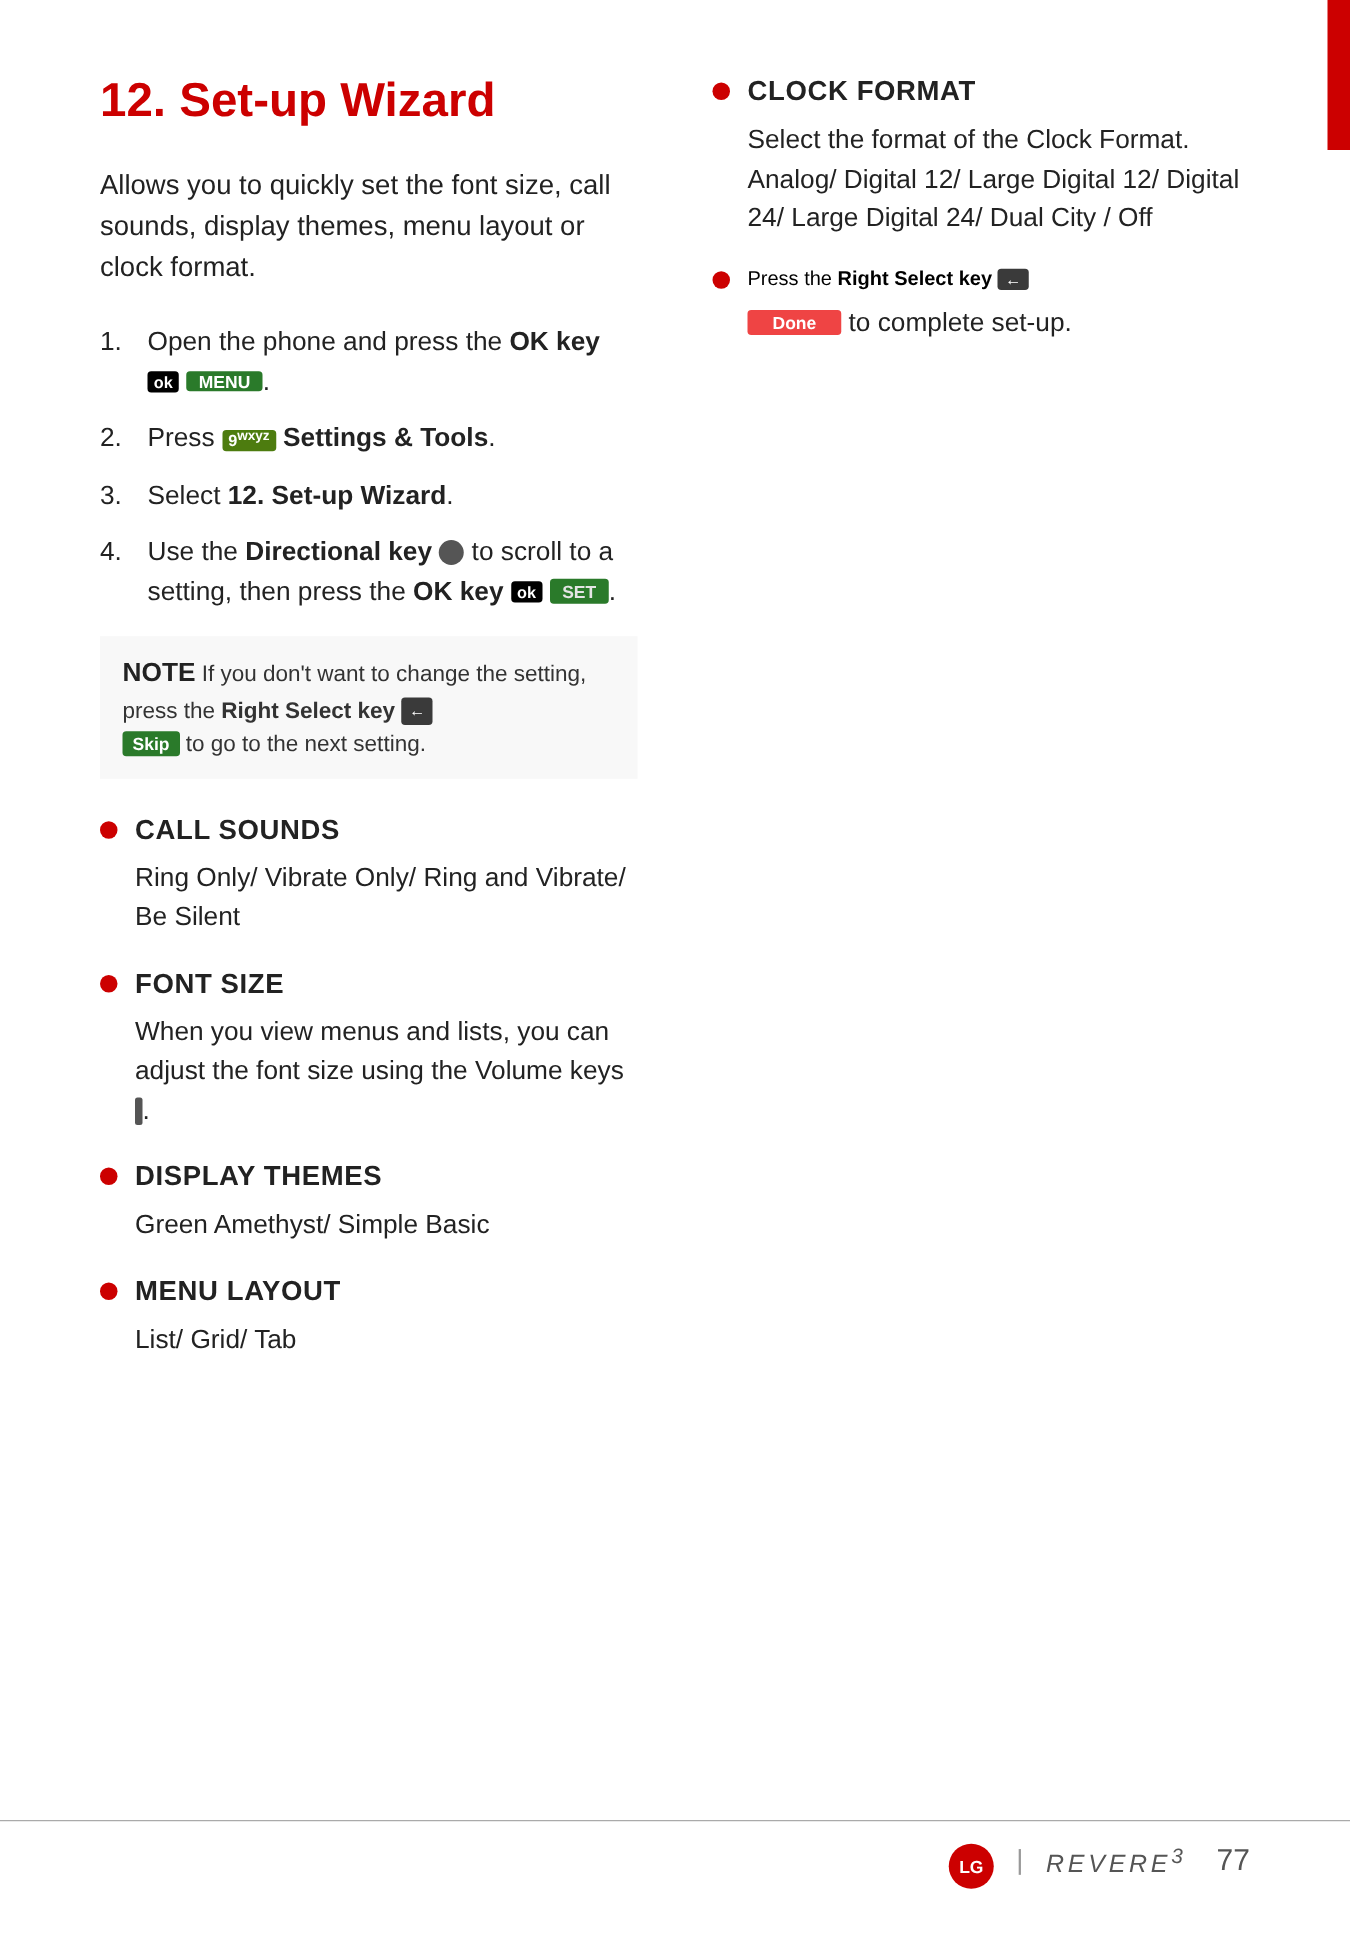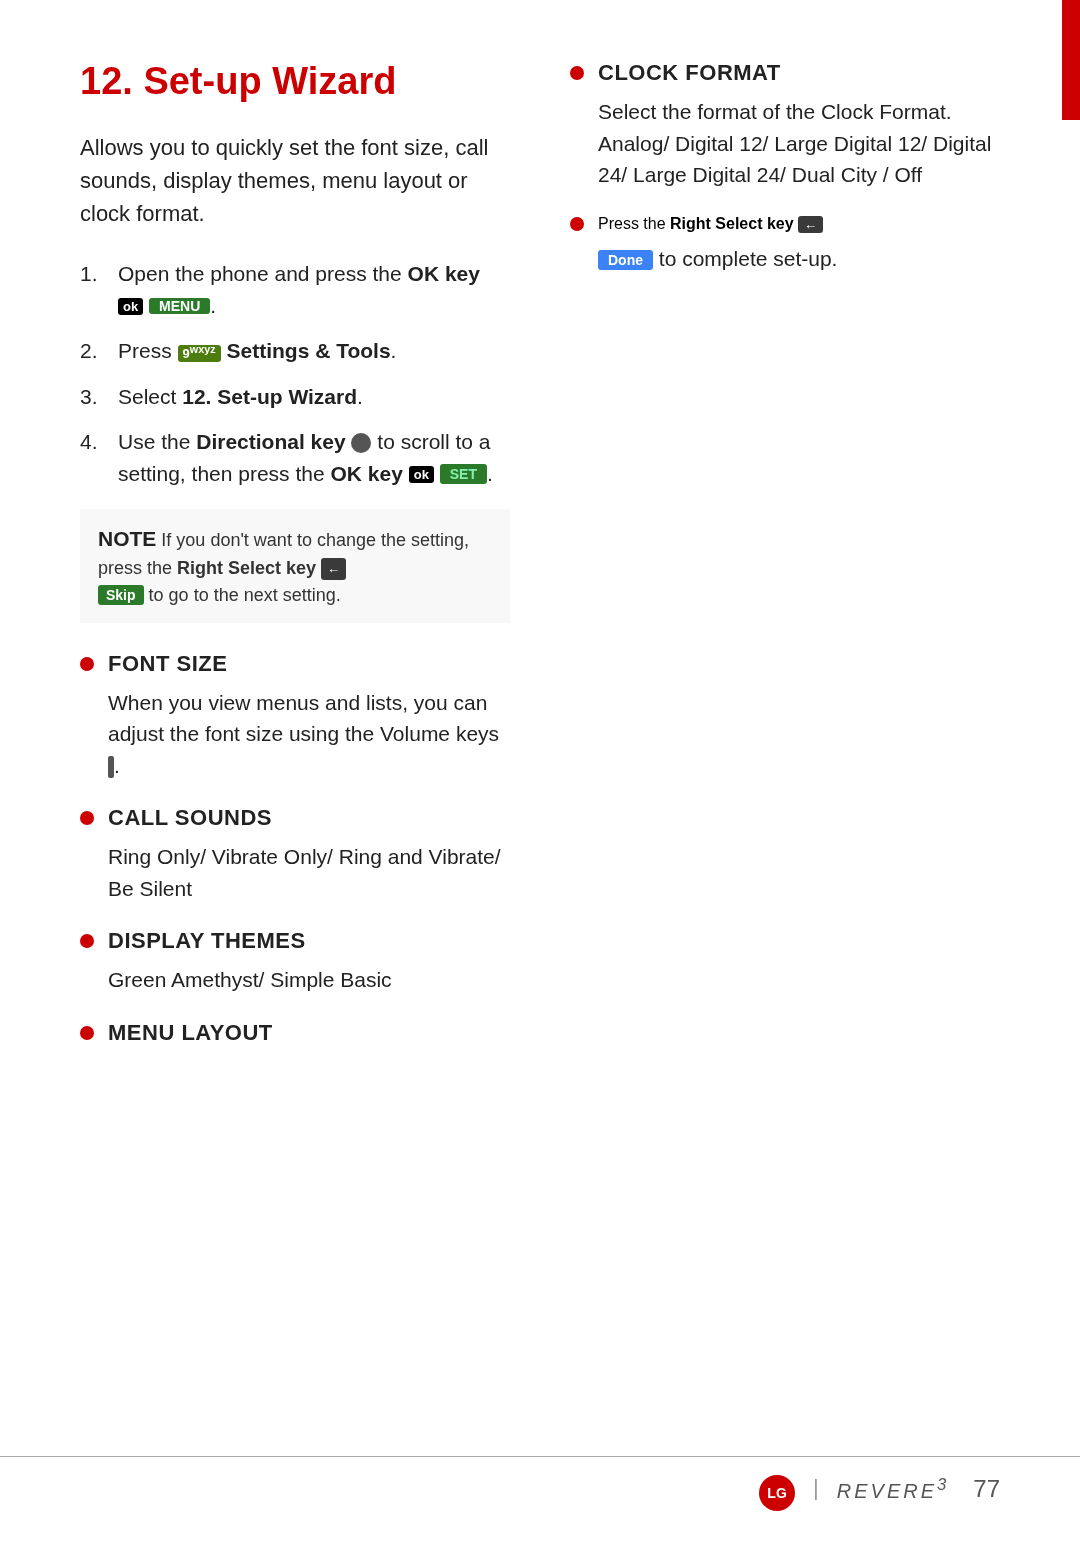--- a/index.html
+++ b/index.html
@@ -113,34 +113,34 @@
       color: white;
       font-size: 13px;
       font-weight: bold;
       padding: 1px 5px;
       border-radius: 3px;
       vertical-align: middle;
     }
 
     .set-badge {
       background: #2a7a2a;
-      color: #86efac;
+      color: #e5e5e5;
       font-size: 14px;
       font-weight: bold;
       padding: 2px 10px;
       border-radius: 3px;
       vertical-align: middle;
     }
 
     .done-badge {
-      background: #3b82f6;
+      background: #ef4444;
       color: white;
       font-size: 14px;
       font-weight: bold;
-      padding: 2px 10px;
+      padding: 2px 20px;
       border-radius: 3px;
       vertical-align: middle;
     }
 
     .skip-badge {
       background: #2a7a2a;
       color: white;
       font-size: 14px;
       font-weight: bold;
       padding: 2px 8px;
@@ -339,48 +339,49 @@
         <span class="bold-text">Right Select key </span>
         <span class="arrow-badge">←</span>
         <br>
         <span class="skip-badge">Skip</span>
         <span> to go to the next setting.</span>
       </div>
 
       <div class="bullet-section">
         <div class="bullet-header">
           <div class="bullet-dot"></div>
+          <span class="bullet-title">CALL SOUNDS</span>
+        </div>
+        <div class="bullet-body">Ring Only/ Vibrate Only/ Ring and Vibrate/ Be Silent</div>
+      </div>
+
+      <div class="bullet-section">
+        <div class="bullet-header">
+          <div class="bullet-dot"></div>
           <span class="bullet-title">FONT SIZE</span>
         </div>
         <div class="bullet-body">
           When you view menus and lists, you can adjust the font size using the Volume keys <span class="volume-icon"></span>.
         </div>
       </div>
 
       <div class="bullet-section">
         <div class="bullet-header">
           <div class="bullet-dot"></div>
-          <span class="bullet-title">CALL SOUNDS</span>
-        </div>
-        <div class="bullet-body">Ring Only/ Vibrate Only/ Ring and Vibrate/ Be Silent</div>
-      </div>
-
-      <div class="bullet-section">
-        <div class="bullet-header">
-          <div class="bullet-dot"></div>
           <span class="bullet-title">DISPLAY THEMES</span>
         </div>
         <div class="bullet-body">Green Amethyst/ Simple Basic</div>
       </div>
 
       <div class="bullet-section">
         <div class="bullet-header">
           <div class="bullet-dot"></div>
           <span class="bullet-title">MENU LAYOUT</span>
         </div>
+        <div class="bullet-body">List/ Grid/ Tab</div>
       </div>
     </div>
 
     <div class="right-column">
       <div class="bullet-section">
         <div class="bullet-header">
           <div class="bullet-dot"></div>
           <span class="bullet-title">CLOCK FORMAT</span>
         </div>
         <div class="bullet-body">Select the format of the Clock Format. Analog/ Digital 12/ Large Digital 12/ Digital 24/ Large Digital 24/ Dual City / Off</div>

